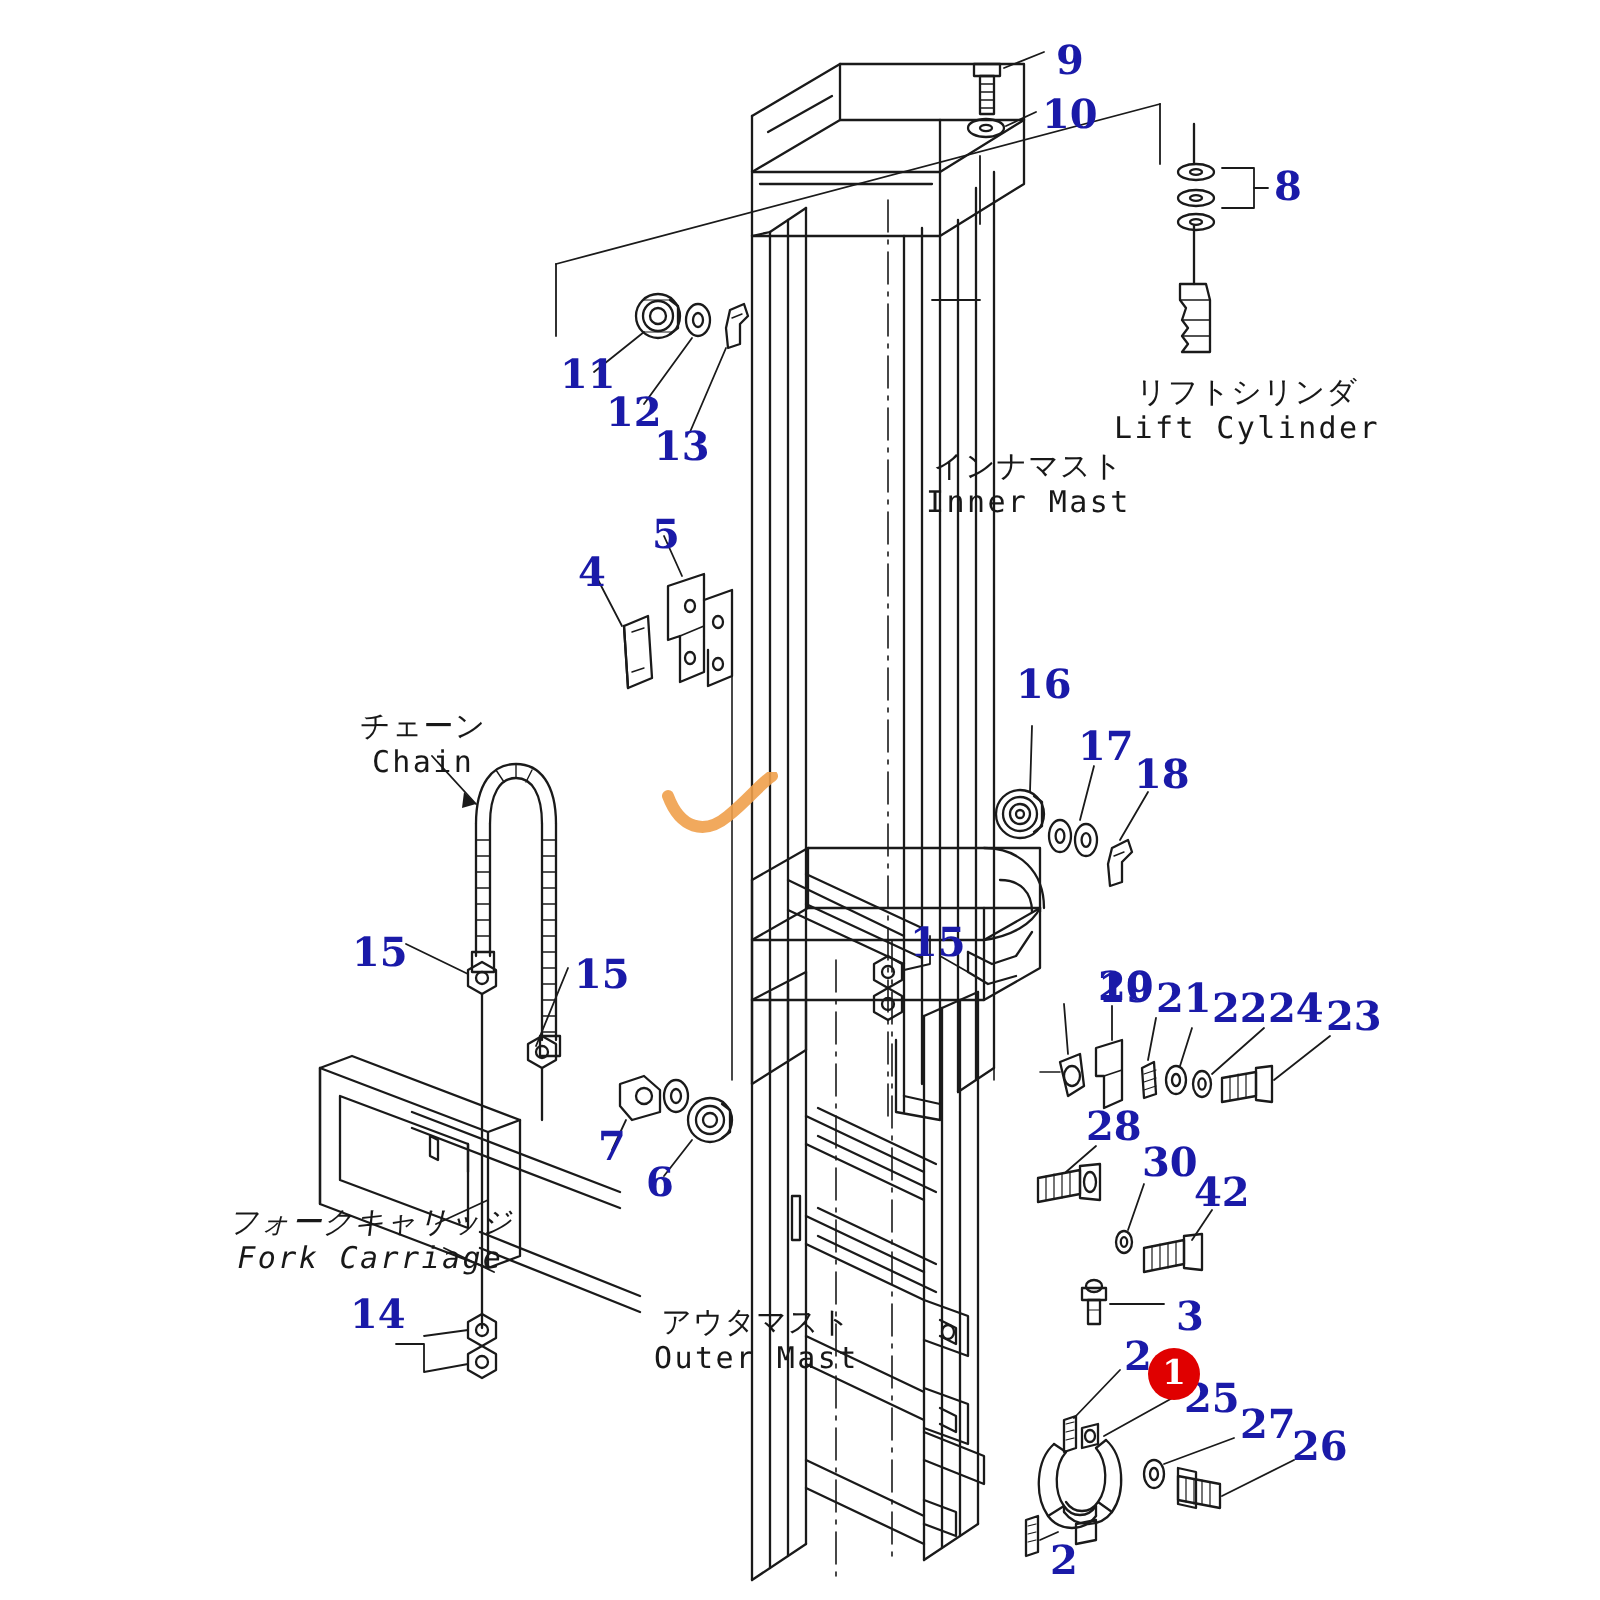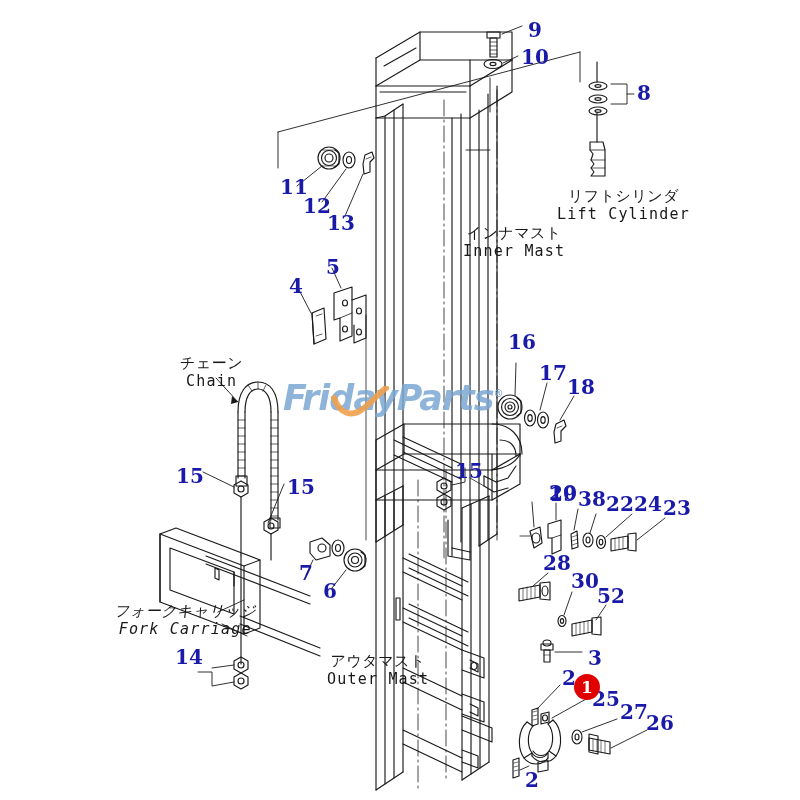--- a/index.html
+++ b/index.html
@@ -502,23 +502,20 @@
       <g>
         <path d="M589,738 L610,742 L610,754 L589,750 Z"></path>
         <path d="M593,739 L593,751 M597,740 L597,752 M601,740 L601,752 M605,741 L605,753" stroke-width="0.6"></path>
         <path d="M589,734 L598,736 L598,754 L589,752 Z"></path>
       </g>
       <path d="M647,730 L611,748" stroke-width="0.9"></path>
 
     </g>
   </svg>
 
-  <div id="watermark">
-    <span>FridayParts</span><span class="sup">®</span>
-  </div>
   <svg id="wm-swoosh" viewBox="0 0 60 34">
     <path d="M4,12 C10,28 22,32 34,22 C44,14 50,6 56,2" fill="none" stroke="#f0a04b" stroke-width="6" stroke-linecap="round" opacity="0.9"></path>
   </svg>
 
   <div id="group-labels-layer">
       <div class="grouplabel" style="left: 557px; top: 188px;">
         <span class="jp">リフトシリンダ</span>
         <span class="en">Lift Cylinder</span>
       </div>
       <div class="grouplabel" style="left: 463px; top: 225px;">
@@ -549,29 +546,29 @@
       <div class="callout" style="left: 326px; top: 257px;">5</div>
       <div class="callout" style="left: 289px; top: 276px;">4</div>
       <div class="callout" style="left: 508px; top: 332px;">16</div>
       <div class="callout" style="left: 539px; top: 363px;">17</div>
       <div class="callout" style="left: 567px; top: 377px;">18</div>
       <div class="callout" style="left: 176px; top: 466px;">15</div>
       <div class="callout" style="left: 287px; top: 477px;">15</div>
       <div class="callout" style="left: 455px; top: 461px;">15</div>
       <div class="callout" style="left: 525px; top: 483px; margin-left: 24px;">20</div>
       <div class="callout" style="left: 549px; top: 484px;">19</div>
-      <div class="callout" style="left: 578px; top: 489px;">38</div>
+      <div class="callout" style="left: 578px; top: 489px;">21</div>
       <div class="callout" style="left: 606px; top: 494px;">22</div>
       <div class="callout" style="left: 634px; top: 494px;">24</div>
       <div class="callout" style="left: 663px; top: 498px;">23</div>
       <div class="callout" style="left: 299px; top: 563px;">7</div>
       <div class="callout" style="left: 323px; top: 581px;">6</div>
       <div class="callout" style="left: 543px; top: 553px;">28</div>
       <div class="callout" style="left: 571px; top: 571px;">30</div>
-      <div class="callout" style="left: 597px; top: 586px;">52</div>
+      <div class="callout" style="left: 597px; top: 586px;">42</div>
       <div class="callout" style="left: 588px; top: 648px;">3</div>
       <div class="callout" style="left: 562px; top: 668px;">2</div>
       <div class="callout" style="left: 592px; top: 689px;">25</div>
       <div class="callout" style="left: 620px; top: 702px;">27</div>
       <div class="callout" style="left: 646px; top: 713px;">26</div>
       <div class="callout" style="left: 175px; top: 647px;">14</div>
       <div class="callout" style="left: 525px; top: 770px;">2</div>
       <div class="callout-highlight" style="left: 574px; top: 674px; background: rgb(224, 0, 0);">1</div>
     </div>
 

